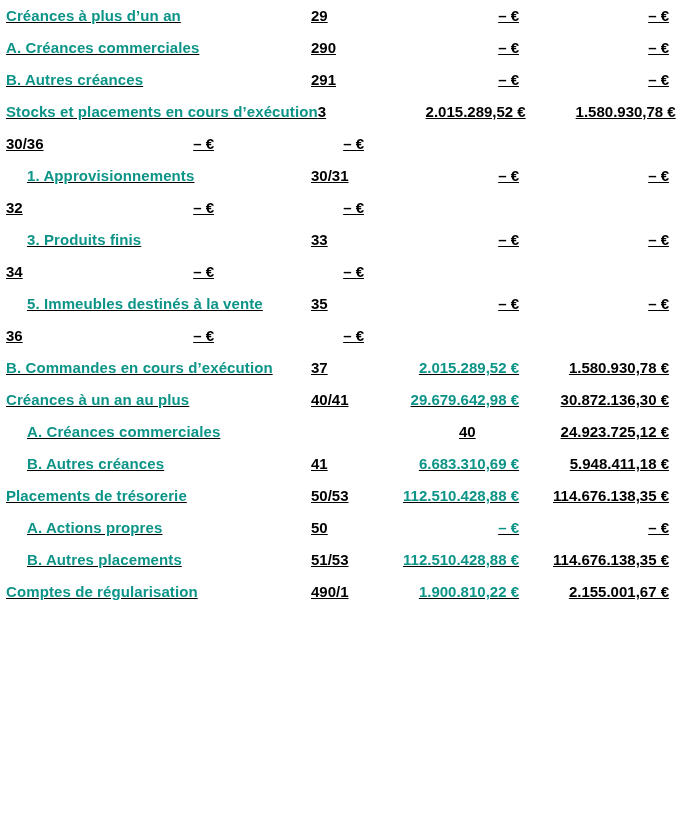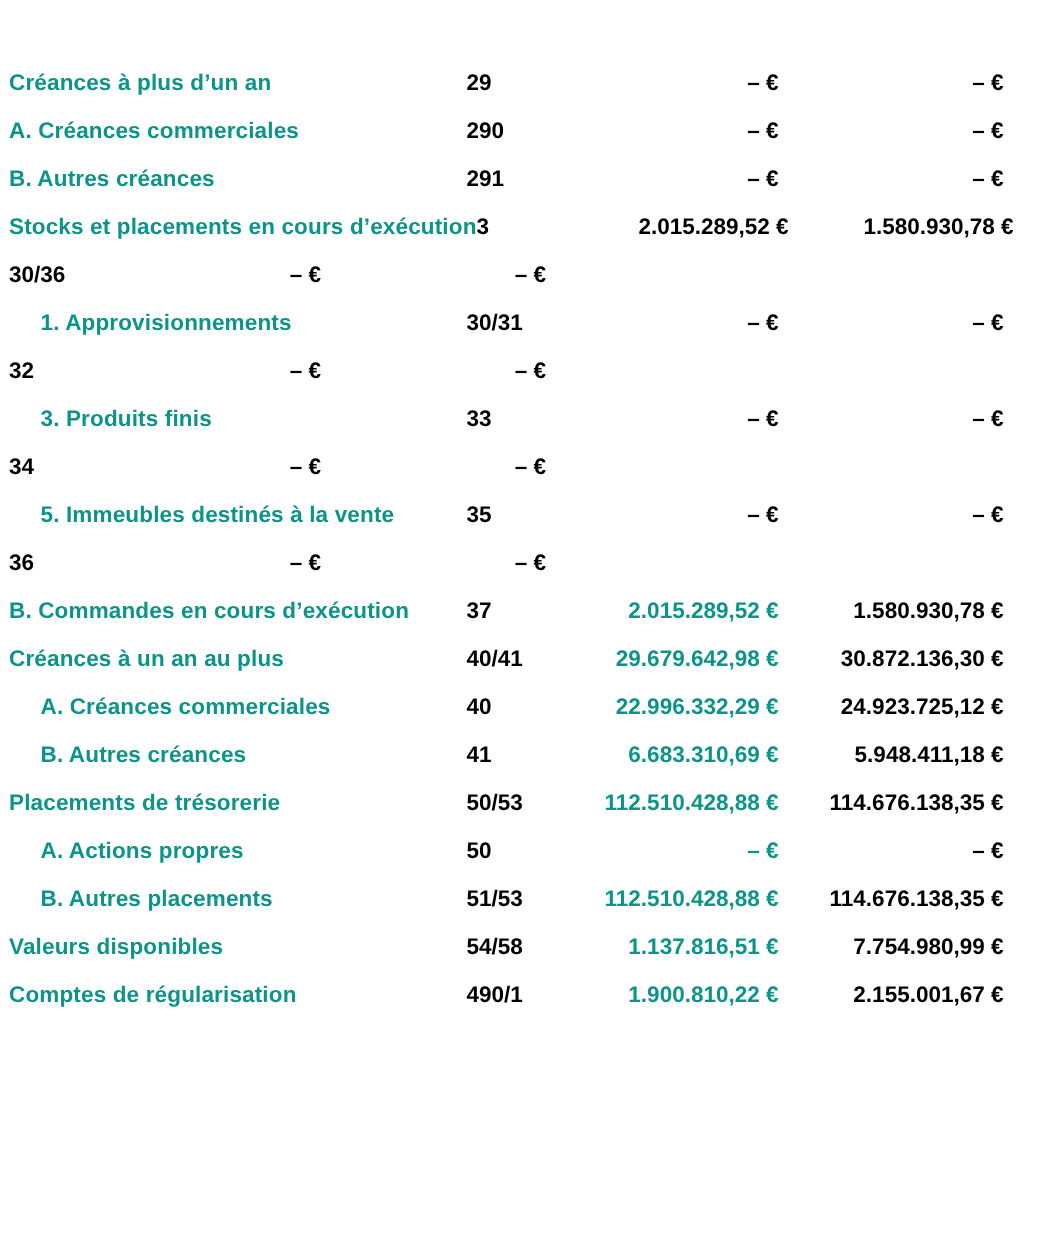--- a/index.html
+++ b/index.html
@@ -9,23 +9,23 @@
   }
   body {
     width: 694px;
     height: 824px;
     font-family: "Liberation Sans", sans-serif;
     font-weight: 700;
     color: #000000;
     overflow: hidden;
   }
   .sheet {
-    padding-top: 40px;
     width: 680px;
     box-sizing: border-box;
+    text-decoration: underline;
   }
   .row {
     display: flex;
     align-items: center;
     height: 32px;
     line-height: 32px;
     font-size: 15px;
     padding-left: 6px;
     padding-right: 11px;
     white-space: nowrap;
@@ -145,21 +145,20 @@
   <div class="row">
     <span class="label">Créances à un an au plus</span>
     <span class="code">40/41</span>
     <span class="val v1 teal">29.679.642,98 €</span>
     <span class="val v2">30.872.136,30 €</span>
   </div>
 
   <div class="row indent">
     <span class="label">A. Créances commerciales</span>
     <span class="code">40</span>
-    <span class="val v1 teal">22.996.332,29 €</span>
     <span class="val v2">24.923.725,12 €</span>
   </div>
 
   <div class="row indent">
     <span class="label">B. Autres créances</span>
     <span class="code">41</span>
     <span class="val v1 teal">6.683.310,69 €</span>
     <span class="val v2">5.948.411,18 €</span>
   </div>
 
@@ -177,26 +176,20 @@
     <span class="val v2">– €</span>
   </div>
 
   <div class="row indent">
     <span class="label">B. Autres placements</span>
     <span class="code">51/53</span>
     <span class="val v1 teal">112.510.428,88 €</span>
     <span class="val v2">114.676.138,35 €</span>
   </div>
 
-  <div class="row">
-    <span class="label">Valeurs disponibles</span>
-    <span class="code">54/58</span>
-    <span class="val v1 teal">1.137.816,51 €</span>
-    <span class="val v2">7.754.980,99 €</span>
-  </div>
 
   <div class="row">
     <span class="label">Comptes de régularisation</span>
     <span class="code">490/1</span>
     <span class="val v1 teal">1.900.810,22 €</span>
     <span class="val v2">2.155.001,67 €</span>
   </div>
 </div>
 </div>
 

